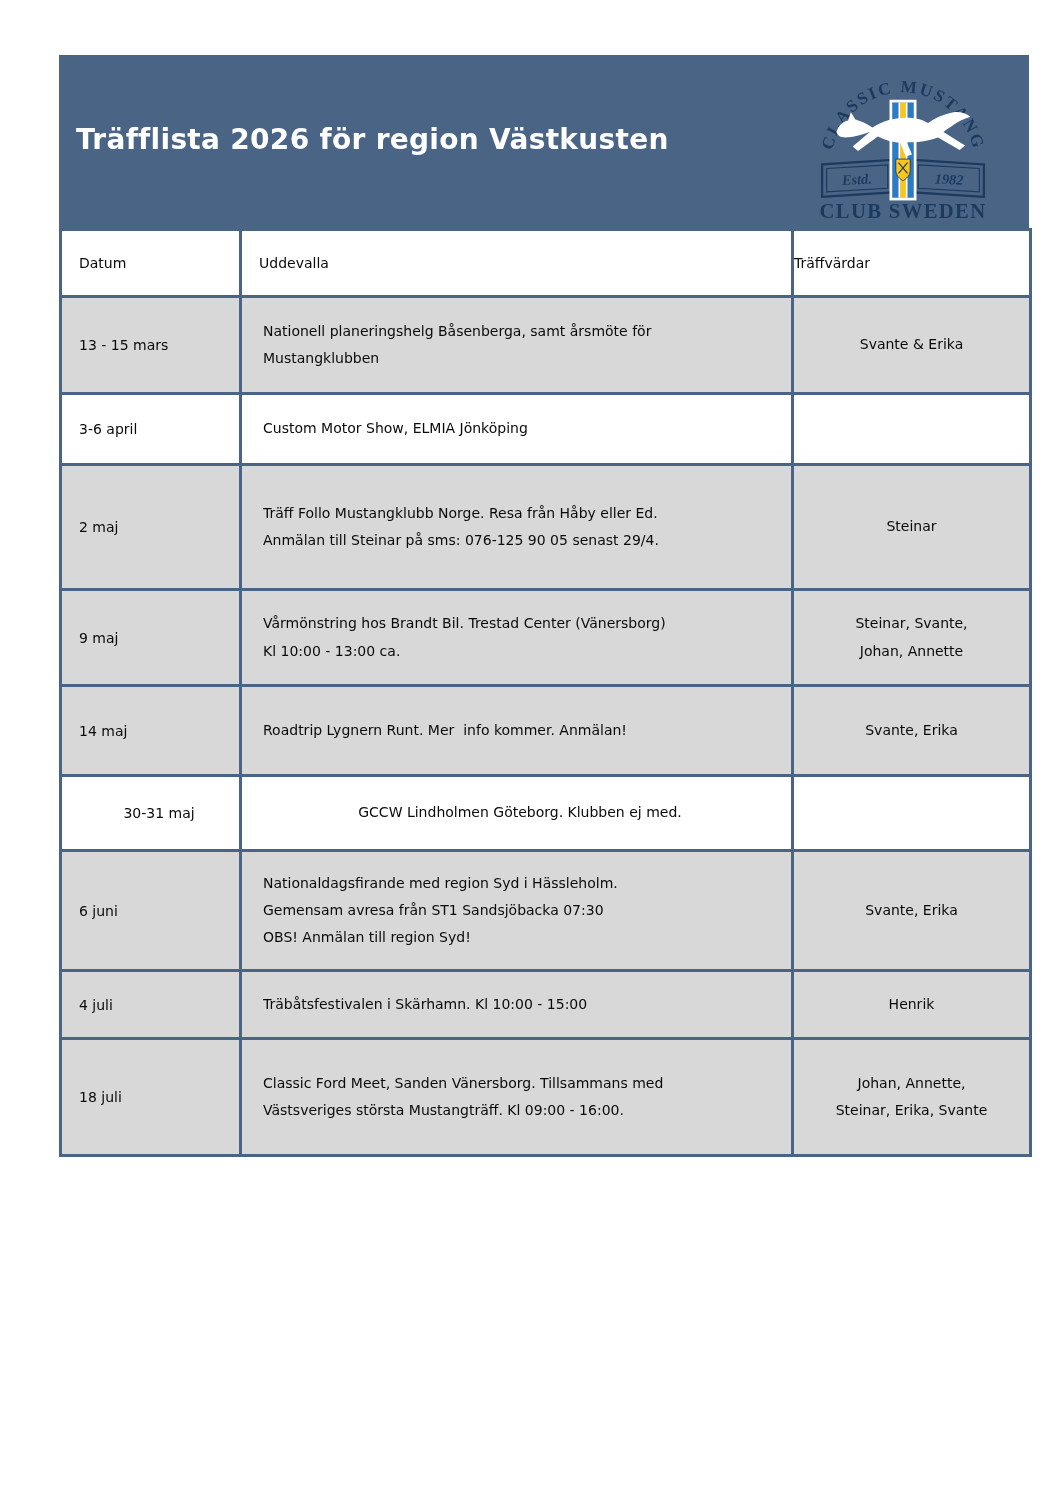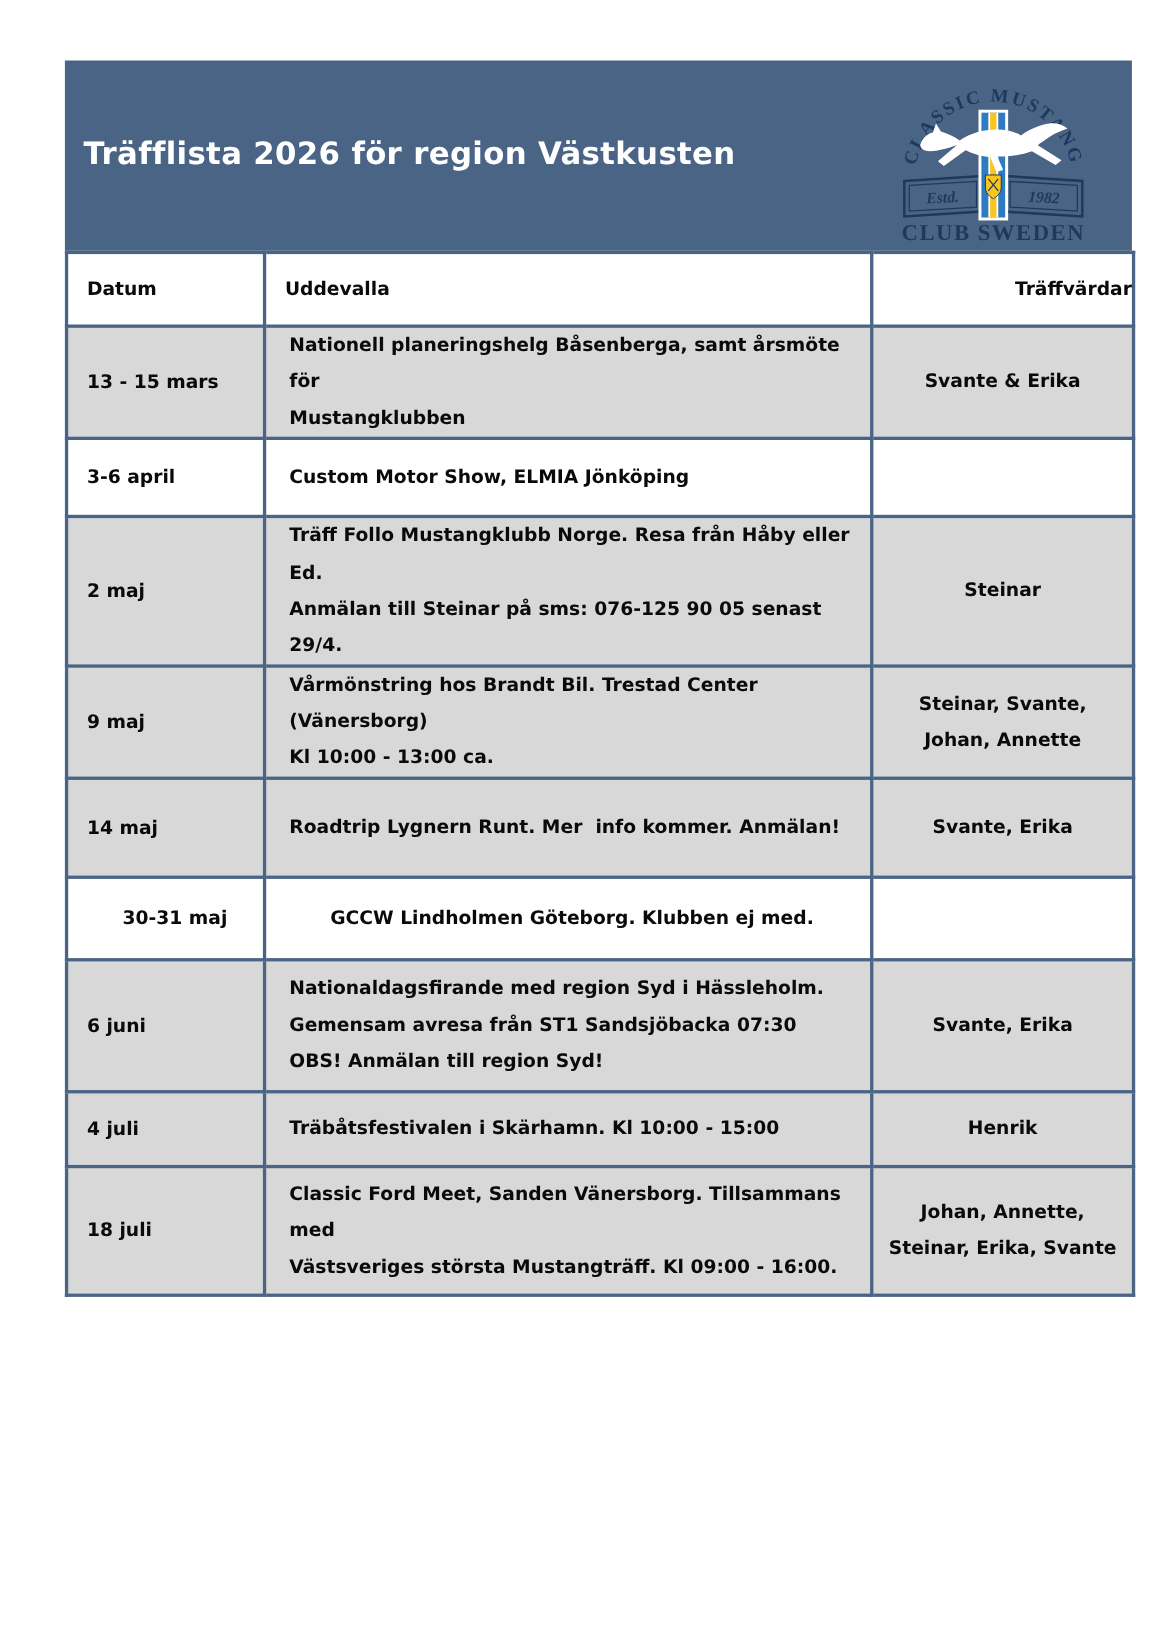--- a/index.html
+++ b/index.html
@@ -40,28 +40,28 @@
   
   table.events {
     position: absolute; left: 59px; top: 228px;
     width: 970px;
     border-collapse: collapse; table-layout: fixed;
   }
   col.c1 { width: 180px; } col.c2 { width: 552px; } col.c3 { width: 238px; }
   th, td {
     border: 3px solid var(--table-border, #4a6486);
     vertical-align: middle;
-    font-weight: bold;
+    font-weight: normal;
     color: var(--text, #0a0a0a);
-    font-size: 17px;
+    font-size: 14px;
     padding: 0;
   }
   thead tr { height: 67px; background: var(--row-plain, #ffffff); }
   th { text-align: left; padding-left: 17px; }
-  th.th-host { text-align: right; padding-left: 0; }
+  th.th-host { text-align: left; padding-left: 0; }
   tr.shaded { background: var(--row-shaded, #d8d8d8); }
   tr.plain  { background: var(--row-plain, #ffffff); }
   td.date-cell { padding-left: 17px; }
   td.activity-cell { padding-left: 21px; padding-right: 14px; }
   td.hosts-cell { text-align: center; padding: 0 6px; }
   .line { line-height: 1.95; white-space: pre-wrap; }
 </style>
 </head>
 <body>
 

